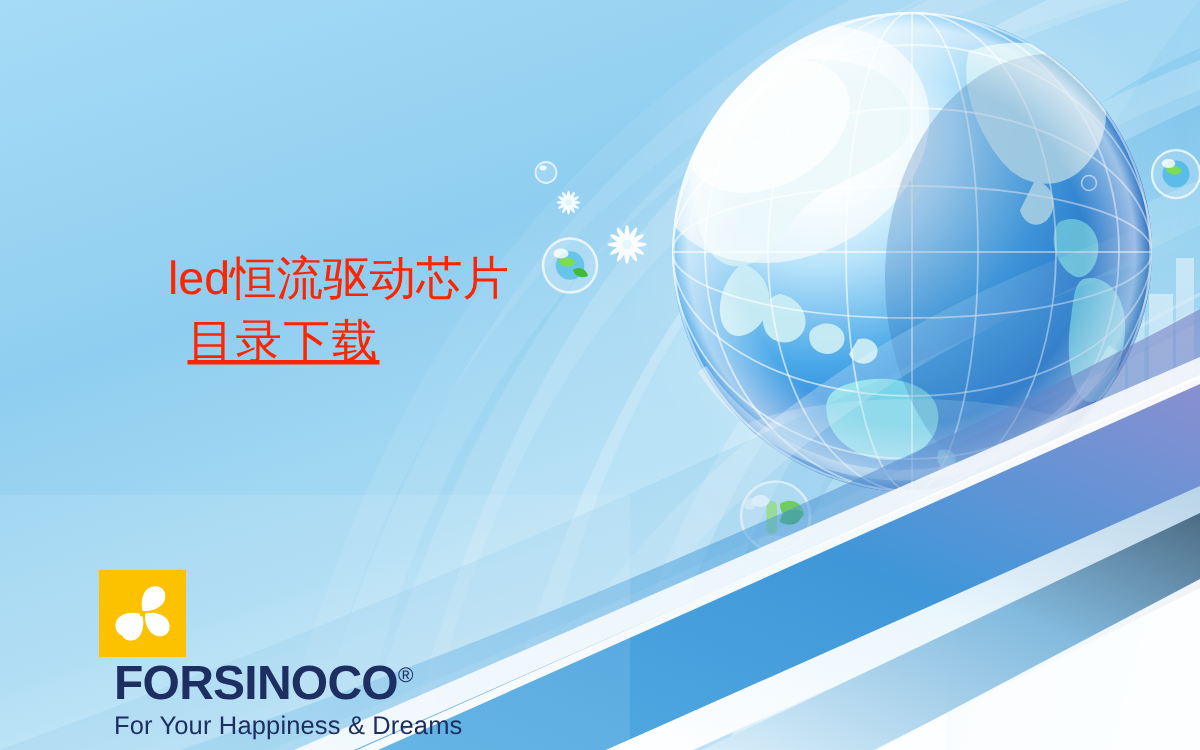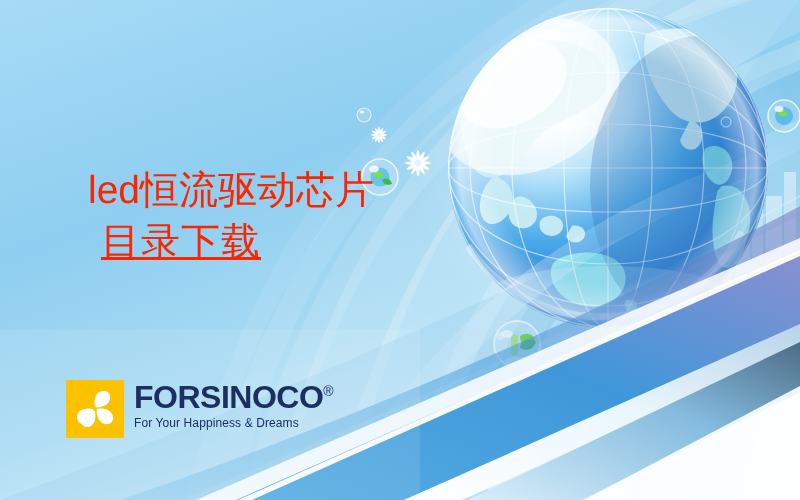--- a/index.html
+++ b/index.html
@@ -22,34 +22,36 @@
   #headline {
     position:absolute;
     left:88px; top:165px;
     z-index:40;
     line-height:1.34;
     white-space:nowrap;
   }
   #headline .ln {
     display:block;
     color:#fb2600;
-    font-size:39px;
+    font-size:31px;
     font-weight:400;
     font-family:"Liberation Sans","DejaVu Sans",sans-serif;
     text-rendering:geometricPrecision;
+    margin-left:24px;
   }
   #headline .ln2 { padding-left:13px; letter-spacing:1px;text-decoration:underline; }
 
   
   #logo {
     position:absolute;
     left:66px; top:380px;
     z-index:45;
     display:flex;
     align-items:flex-start;
+    flex-direction:column;
   }
   #logo-mark {
     width:58px; height:58px;
     background:#fcc200;
     flex:0 0 auto;
     position:relative;
   }
   #logo-text { margin-left:10px; padding-top:1px; }
   #brand-name {
     font-size:32px;
@@ -60,21 +62,21 @@
     font-family:"Liberation Sans",sans-serif;
     position:relative;
     white-space:nowrap;
   }
   #brand-name sup {
     font-size:14px;
     vertical-align:super;
     font-weight:normal;
   }
   #brand-tag {
-    font-size:12px;
+    font-size:17px;
     color:#1c2f60;
     letter-spacing:0.1px;
     margin-top:1px;
     white-space:nowrap;
     font-family:"Liberation Sans",sans-serif;
   }
 </style>
 </head>
 <body>
 

